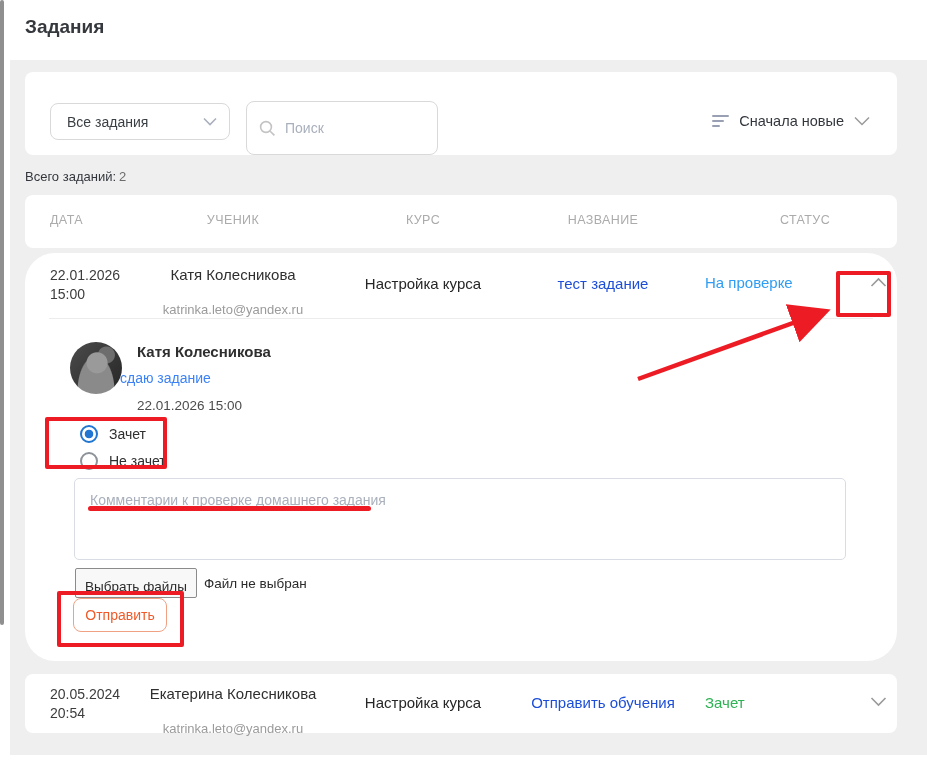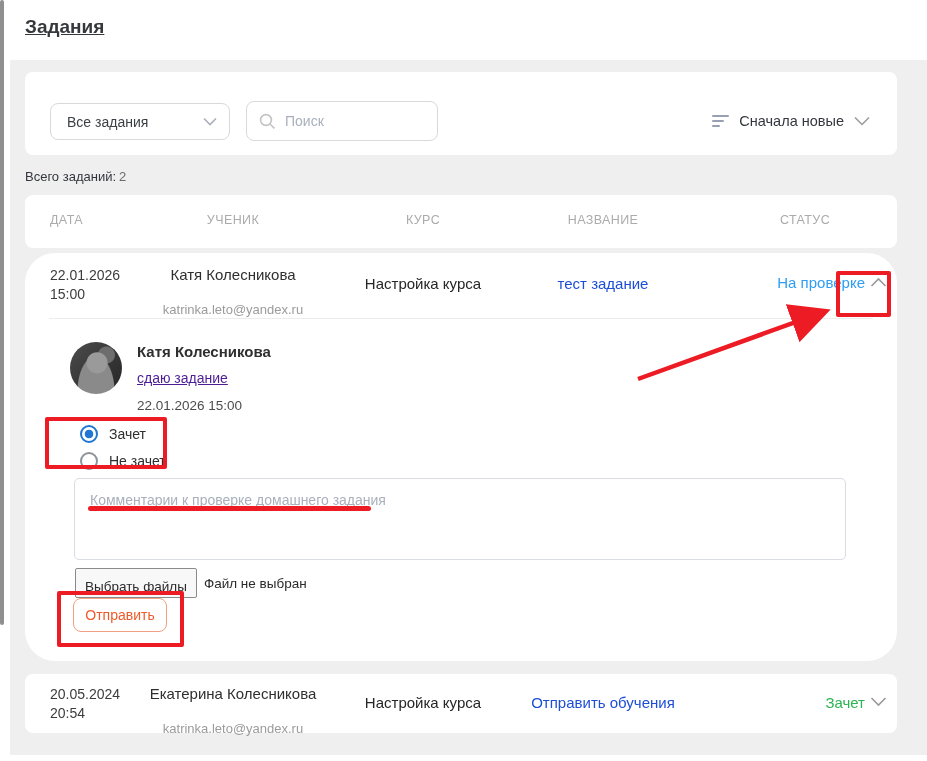--- a/index.html
+++ b/index.html
@@ -9,34 +9,34 @@
     background:#ffffff; position:relative; overflow:hidden;
     color:#333;
   }
   .canvas { position:absolute; inset:0; }
 
   
   .scrollbar { position:absolute; left:0; top:73; width:4px; height:625px;
     background:#8f8f8f; border-radius:3px; }
 
   .page-title { position:absolute; left:25px; top:16px; font-size:19px;
-    font-weight:bold; color:#35383c;text-decoration:underline; }
+    font-weight:bold; color:#35383c; }
 
   .panel { position:absolute; left:10px; top:60px; width:917px; height:695px;
     background:#efefef; }
 
   .card { position:absolute; background:#fff; border-radius:8px; }
 
   
   .filter-card { left:15px; top:12px; width:872px; height:83px; }
   .dropdown { position:absolute; left:25px; top:31px; width:180px; height:37px;
     border:1px solid #d9d9d9; border-radius:8px; display:flex; align-items:center;
     justify-content:space-between; padding:0 12px 0 16px; cursor:pointer; background:#fff; }
   .dropdown span { font-size:14px; color:#3a3f44; }
-  .searchbox { position:absolute; left:221px; top:29px; width:192px; height:40px;
+  .searchbox { position:absolute; left:221px; top:29px; width:192px; height:54px;
     border:1px solid #d9d9d9; border-radius:8px; display:flex; align-items:center;
     padding:0 10px 0 12px; gap:9px; background:#fff; }
   .searchbox input { border:none; outline:none; width:130px; font-size:14px;
     font-family:inherit; color:#3a3f44; background:transparent; }
   .searchbox input::placeholder { color:#a9b0bc; }
   .sort { position:absolute; right:27px; top:38px; height:22px; display:flex;
     align-items:center; gap:10px; cursor:pointer; }
   .sort-label { font-size:14.5px; color:#33373d; }
   .sort-lines { display:inline-flex; flex-direction:column; gap:3px; width:17px; }
   .sort-lines i { display:block; height:2px; background:#99a0b3; border-radius:1px; }
@@ -61,40 +61,40 @@
   .row { position:absolute; left:0; top:0; width:100%; }
   .c-date { position:absolute; left:25px; top:13px; width:95px; font-size:14px;
     color:#3c3c3c; line-height:19px; }
   .c-student { position:absolute; left:88px; top:13px; width:240px; text-align:center; }
   .c-student .nm { font-size:15px; color:#2f2f2f; font-weight:500; }
   .c-student .em { font-size:13px; color:#9b9b9b; margin-top:19px; }
   .c-course { position:absolute; left:298px; top:22px; width:200px; text-align:center;
     font-size:15px; color:#262626; font-weight:500; }
   .c-title { position:absolute; left:478px; top:22px; width:200px; text-align:center;
     font-size:15px; color:#1d4ed8; font-weight:500; }
-  .c-status { position:absolute; left:680px; top:21px; width:160px; text-align:right;
+  .c-status { position:absolute; left:680px; top:21px; width:160px; text-align:left;
     font-size:15px; font-weight:500; }
   .st-blue { color:var(--status-in-review,#2e9df3); }
   .st-green { color:var(--status-passed,#2db353); }
   .row-chevron { position:absolute; left:845px; top:24px; cursor:pointer; }
 
   .divider { position:absolute; left:24px; top:65px; width:824px; height:1px;
     background:#ececec; }
 
   
   .avatar { position:absolute; left:45px; top:89px; width:52px; height:52px;
     border-radius:50%; overflow:hidden;
     background:
       radial-gradient(circle at 52% 40%, #9a9a9a 0 10px, transparent 11px),
       radial-gradient(ellipse at 50% 95%, #8a8a8a 0 18px, transparent 19px),
       radial-gradient(circle at 70% 25%, #6d6d6d 0 8px, transparent 9px),
       linear-gradient(135deg,#4c4c4c 0%, #343434 60%, #262626 100%); }
   .s-name { position:absolute; left:112px; top:90px; font-size:15px; font-weight:600;
     color:#2f2f2f; }
-  .s-msg { position:absolute; left:112px; top:117px; font-size:14px; color:#4c1d95;text-decoration:underline; }
+  .s-msg { position:absolute; left:95px; top:117px; font-size:14px; color:#3b82f6; }
   .s-time { position:absolute; left:112px; top:145px; font-size:13.5px; color:#4c4c4c; }
 
   .radios { position:absolute; left:55px; top:172px; display:flex;
     flex-direction:column; gap:9px; }
   .radio-row { display:flex; align-items:center; gap:11px; cursor:pointer; }
   .radio-row input { appearance:none; -webkit-appearance:none; width:18px; height:18px;
     border:2px solid #8d9399; border-radius:50%; background:#fff; margin:0; cursor:pointer; }
   .radio-row input:checked { border-color:var(--radio-selected,#2176d2);
     background:radial-gradient(circle, var(--radio-selected,#2176d2) 0 40%, #fff 47%); }
   .radio-row span { font-size:14px; color:#2f2f2f; }

